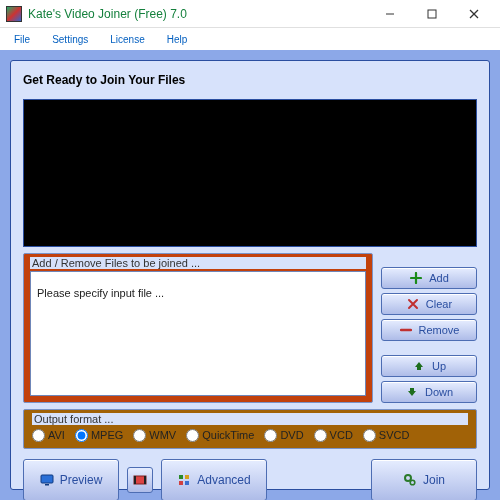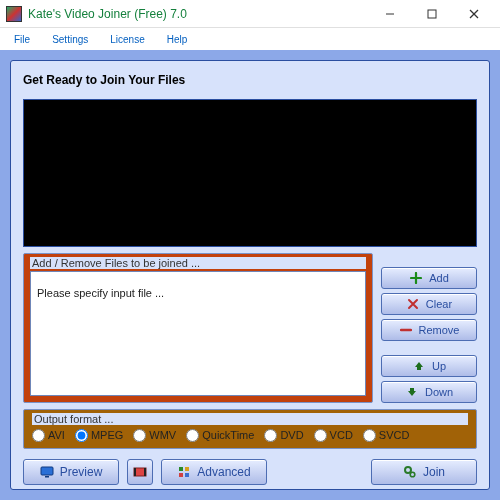--- a/index.html
+++ b/index.html
@@ -14,21 +14,21 @@
   .client { background: #8ca8e8; height: calc(500px - 28px - 22px); padding: 10px 10px 10px 10px; }
   .panel { background: #d7e2fb; border: 1px solid #2a4ea0; border-radius: 3px; height: 100%; padding: 8px 12px 10px 12px; display: flex; flex-direction: column; gap: 6px; }
   .panel-title { font-weight: bold; font-size: 12px; color: #000; padding: 4px 0 6px 0; }
   .preview-area { background: #000; flex: 0 0 148px; border: 1px solid #2a4ea0; }
   .mid { display: flex; gap: 8px; flex: 0 0 132px; }
   .filegroup { flex: 1; border: 1px solid #7a93c8; border-radius: 2px; padding: 3px 6px 6px 6px; background: #c2410c; display: flex; flex-direction: column; position: relative; }
   .group-label { font-size: 11px; color: #333; position: relative; top: 0; background: #d7e2fb; padding: 0 2px; margin-bottom: 2px; }
   .filelist { flex: 1; background: #fff; border: 1px solid #6f86b8; padding: 15px 6px; font-size: 11px; color: #222; overflow: auto; }
   .btncol { width: 96px; display: flex; flex-direction: column; gap: 4px; padding-top: 14px; }
   .btn { height: 22px; display: flex; align-items: center; justify-content: center; gap: 6px; font-size: 11px; font-weight: normal; color: #2a4ea0; background: linear-gradient(#e6edff,#aebce8); border: 1px solid #4d6db3; border-radius: 3px; cursor: default; box-shadow: inset 0 1px 0 #fff; }
-  .btn.bottom { height: 26px; font-size: 12px; }
+  .btn.bottom { height: 42px; font-size: 12px; }
   .btn .ico { width: 14px; height: 14px; display: flex; align-items: center; justify-content: center; }
   .formatgroup { border: 1px solid #7a93c8; border-radius: 2px; padding: 3px 8px 6px 8px; background: #a16207; }
   .radios { display: flex; gap: 10px; padding-top: 2px; align-items: center; flex-wrap: nowrap; }
   .radio { display: flex; align-items: flex-start; gap: 3px; font-size: 11px; color: #222; }
   .radio input { margin: 0; }
   .bottombar { display: flex; gap: 8px; align-items: center; padding-top: 4px; }
   .sep { width: 26px; height: 26px; display: flex; align-items: center; justify-content: center; background: linear-gradient(#e6edff,#aebce8); border: 1px solid #4d6db3; border-radius: 3px; }
   .spacer { flex: 1; }
   svg { display: block; }
 </style>

